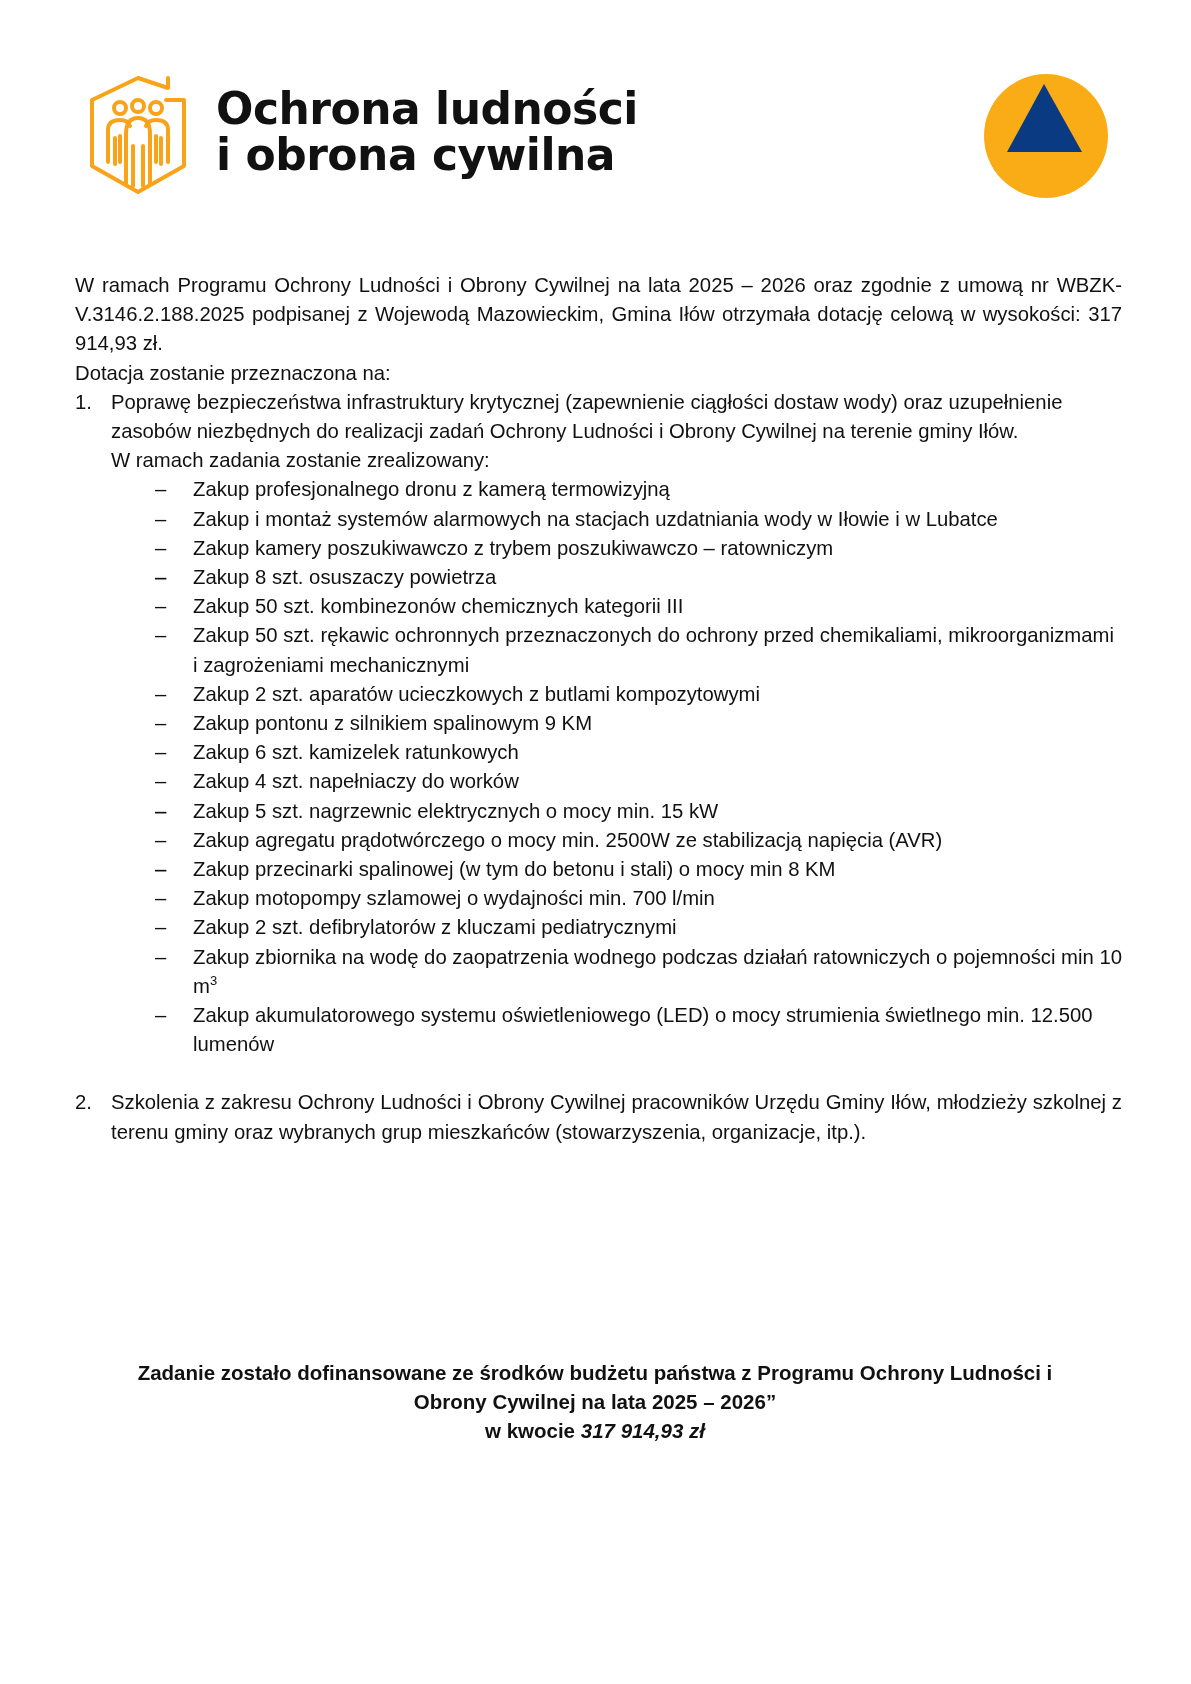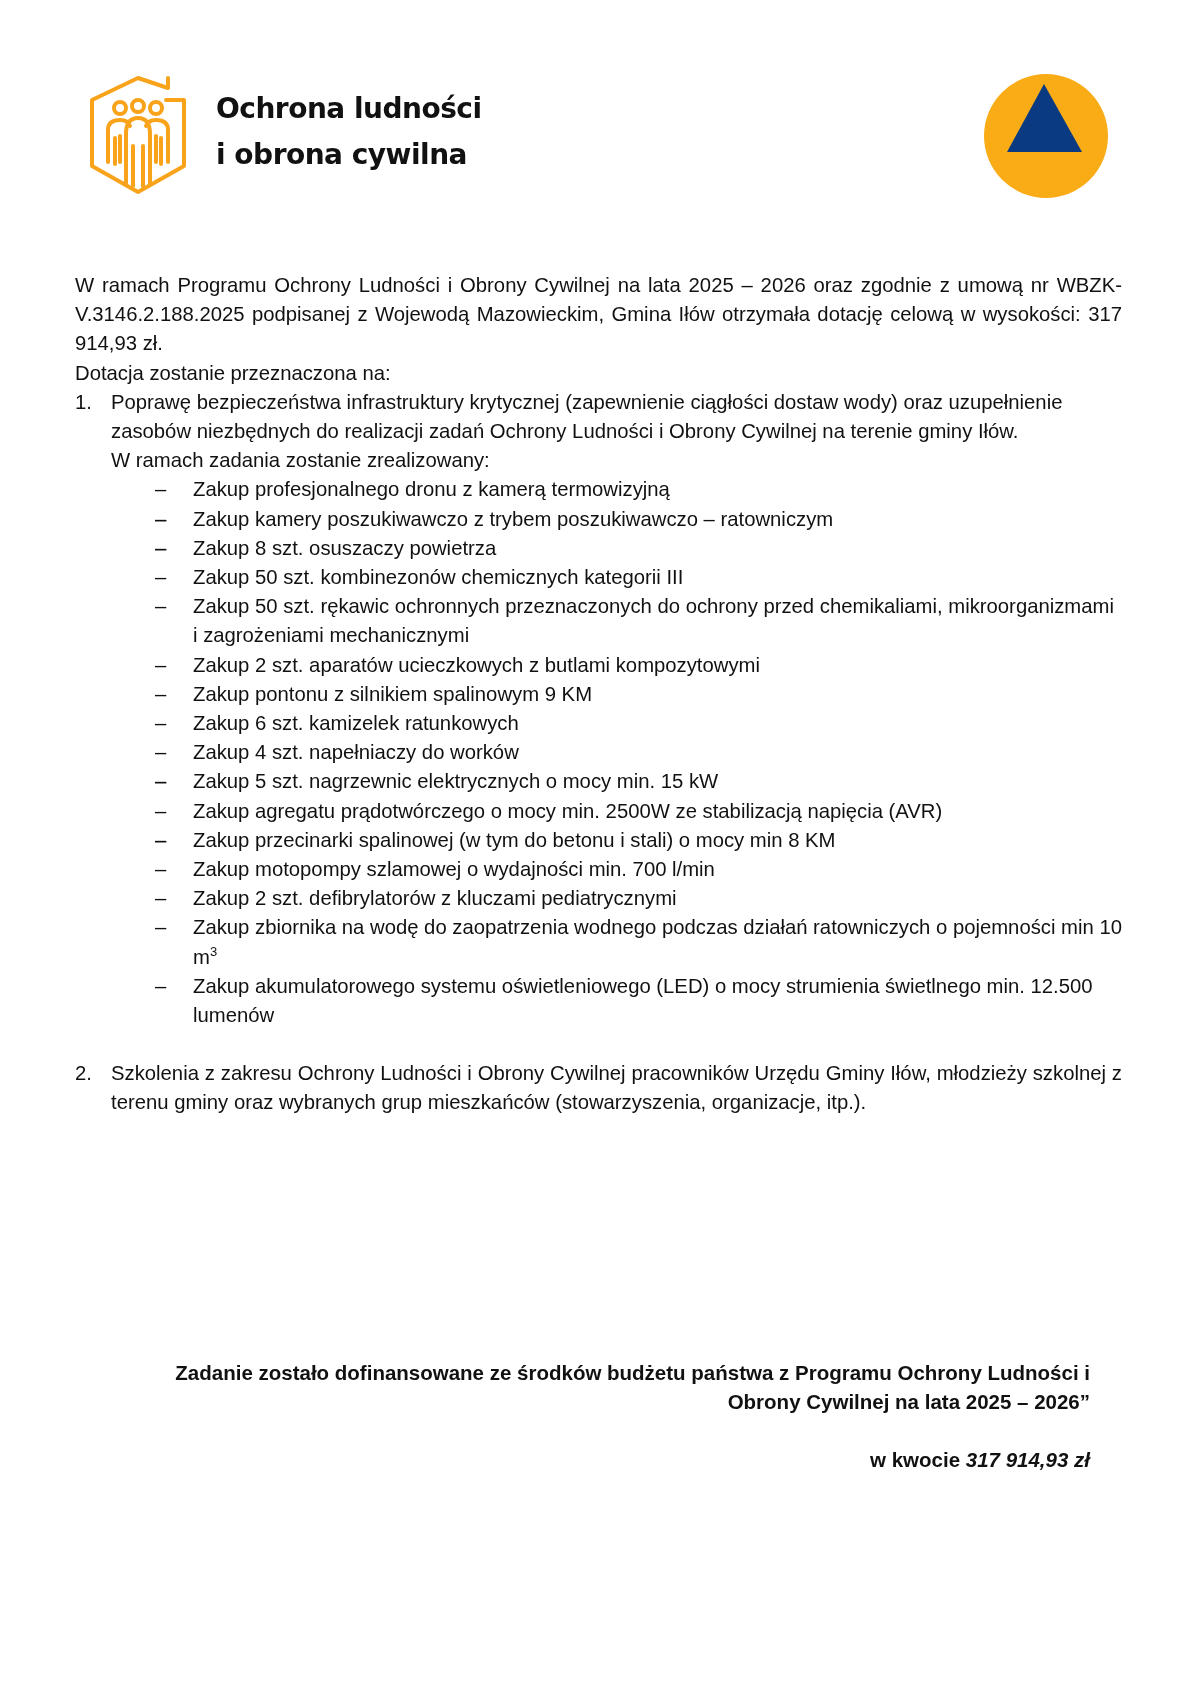--- a/index.html
+++ b/index.html
@@ -4,41 +4,41 @@
   <style>
     html, body { margin: 0; padding: 0; background: #ffffff; }
     body {
       width: 1191px; height: 1684px; position: relative; overflow: hidden;
       font-family: "Liberation Sans", sans-serif; color: #111111;
     }
     .header { position: absolute; left: 0; top: 0; width: 1191px; height: 230px; }
     .logo-icon { position: absolute; left: 88px; top: 74px; width: 100px; height: 122px; }
     .logo-text {
       position: absolute; left: 216px; top: 86px; font-family: "DejaVu Sans", sans-serif;
-      font-weight: bold; font-size: 28px; line-height: 46px; color: #111111; letter-spacing: -0.5px;
+      font-weight: bold; font-size: 44px; line-height: 46px; color: #111111; letter-spacing: -0.5px;
     }
     .emblem { position: absolute; left: 982px; top: 72px; width: 128px; height: 128px; }
 
     .content { position: absolute; left: 75px; top: 243px; width: 1047px; font-size: 20.3px; line-height: 29.2px; margin-top: 28px; }
     .justify { text-align: justify; text-align-last: left; }
     .intro p { margin: 0; }
     ol.tasks { list-style: none; margin: 0; padding: 0; }
     ol.tasks > li { position: relative; padding-left: 36px; }
     ol.tasks > li .num { position: absolute; left: 0; top: 0; }
     .task2 { margin-top: 29px; }
     ul.items { list-style: none; margin: 0; padding: 0 0 0 44px; }
     ul.items li { position: relative; padding-left: 38px; }
     ul.items li .dash { position: absolute; left: 0; top: 0; }
     sup { font-size: 13px; line-height: 0; vertical-align: 8px; }
 
     .footer {
-      position: absolute; left: 100px; top: 1358px; width: 990px; text-align: right;
+      position: absolute; left: 100px; top: 1358px; width: 990px; text-align: center;
       font-weight: bold; font-size: 20.5px; line-height: 29px; font-family: "Liberation Sans", sans-serif;
     }
-    .footer .amount-line { margin-top: 29px; }
+    .footer .amount-line { }
     .footer .amount { font-style: italic; }
   </style>
 </head>
 <body>
 
 <div class="header">
   <svg class="logo-icon" viewBox="0 0 100 122">
     <g fill="none" stroke="#F9A31B" stroke-width="4" stroke-linejoin="round" stroke-linecap="round">
 
       <polyline points="80,4 80,14 50,4 4,26 4,92 50,118 96,92 96,26 78,26"></polyline>
@@ -74,21 +74,21 @@
     <p>Dotacja zostanie przeznaczona na:</p>
   </div>
 
   <ol class="tasks">
     <li>
       <span class="num">1.</span>
       <div>Poprawę bezpieczeństwa infrastruktury krytycznej (zapewnienie ciągłości dostaw wody) oraz uzupełnienie zasobów niezbędnych do realizacji zadań Ochrony Ludności i Obrony Cywilnej na terenie gminy Iłów.</div>
       <div>W ramach zadania zostanie zrealizowany:</div>
       <ul class="items">
         <li><span class="dash">–</span><span>Zakup profesjonalnego dronu z kamerą termowizyjną</span></li>
-        <li><span class="dash">–</span></li>
+        <li><span class="dash">–</span><span>Zakup i montaż systemów alarmowych na stacjach uzdatniania wody w Iłowie i w Lubatce</span></li>
         <li><span class="dash">–</span><span>Zakup kamery poszukiwawczo z trybem poszukiwawczo – ratowniczym</span></li>
         <li><span class="dash">–</span></li>
         <li><span class="dash">–</span><span>Zakup 8 szt. osuszaczy powietrza</span></li>
         <li><span class="dash">–</span><span>Zakup 50 szt. kombinezonów chemicznych kategorii III</span></li>
         <li><span class="dash">–</span><span>Zakup 50 szt. rękawic ochronnych przeznaczonych do ochrony przed chemikaliami, mikroorganizmami i zagrożeniami mechanicznymi</span></li>
         <li><span class="dash">–</span><span>Zakup 2 szt. aparatów ucieczkowych z butlami kompozytowymi</span></li>
         <li><span class="dash">–</span><span>Zakup pontonu z silnikiem spalinowym 9 KM</span></li>
         <li><span class="dash">–</span><span>Zakup 6 szt. kamizelek ratunkowych</span></li>
         <li><span class="dash">–</span><span>Zakup 4 szt. napełniaczy do worków</span></li>
         <li><span class="dash">–</span></li>

